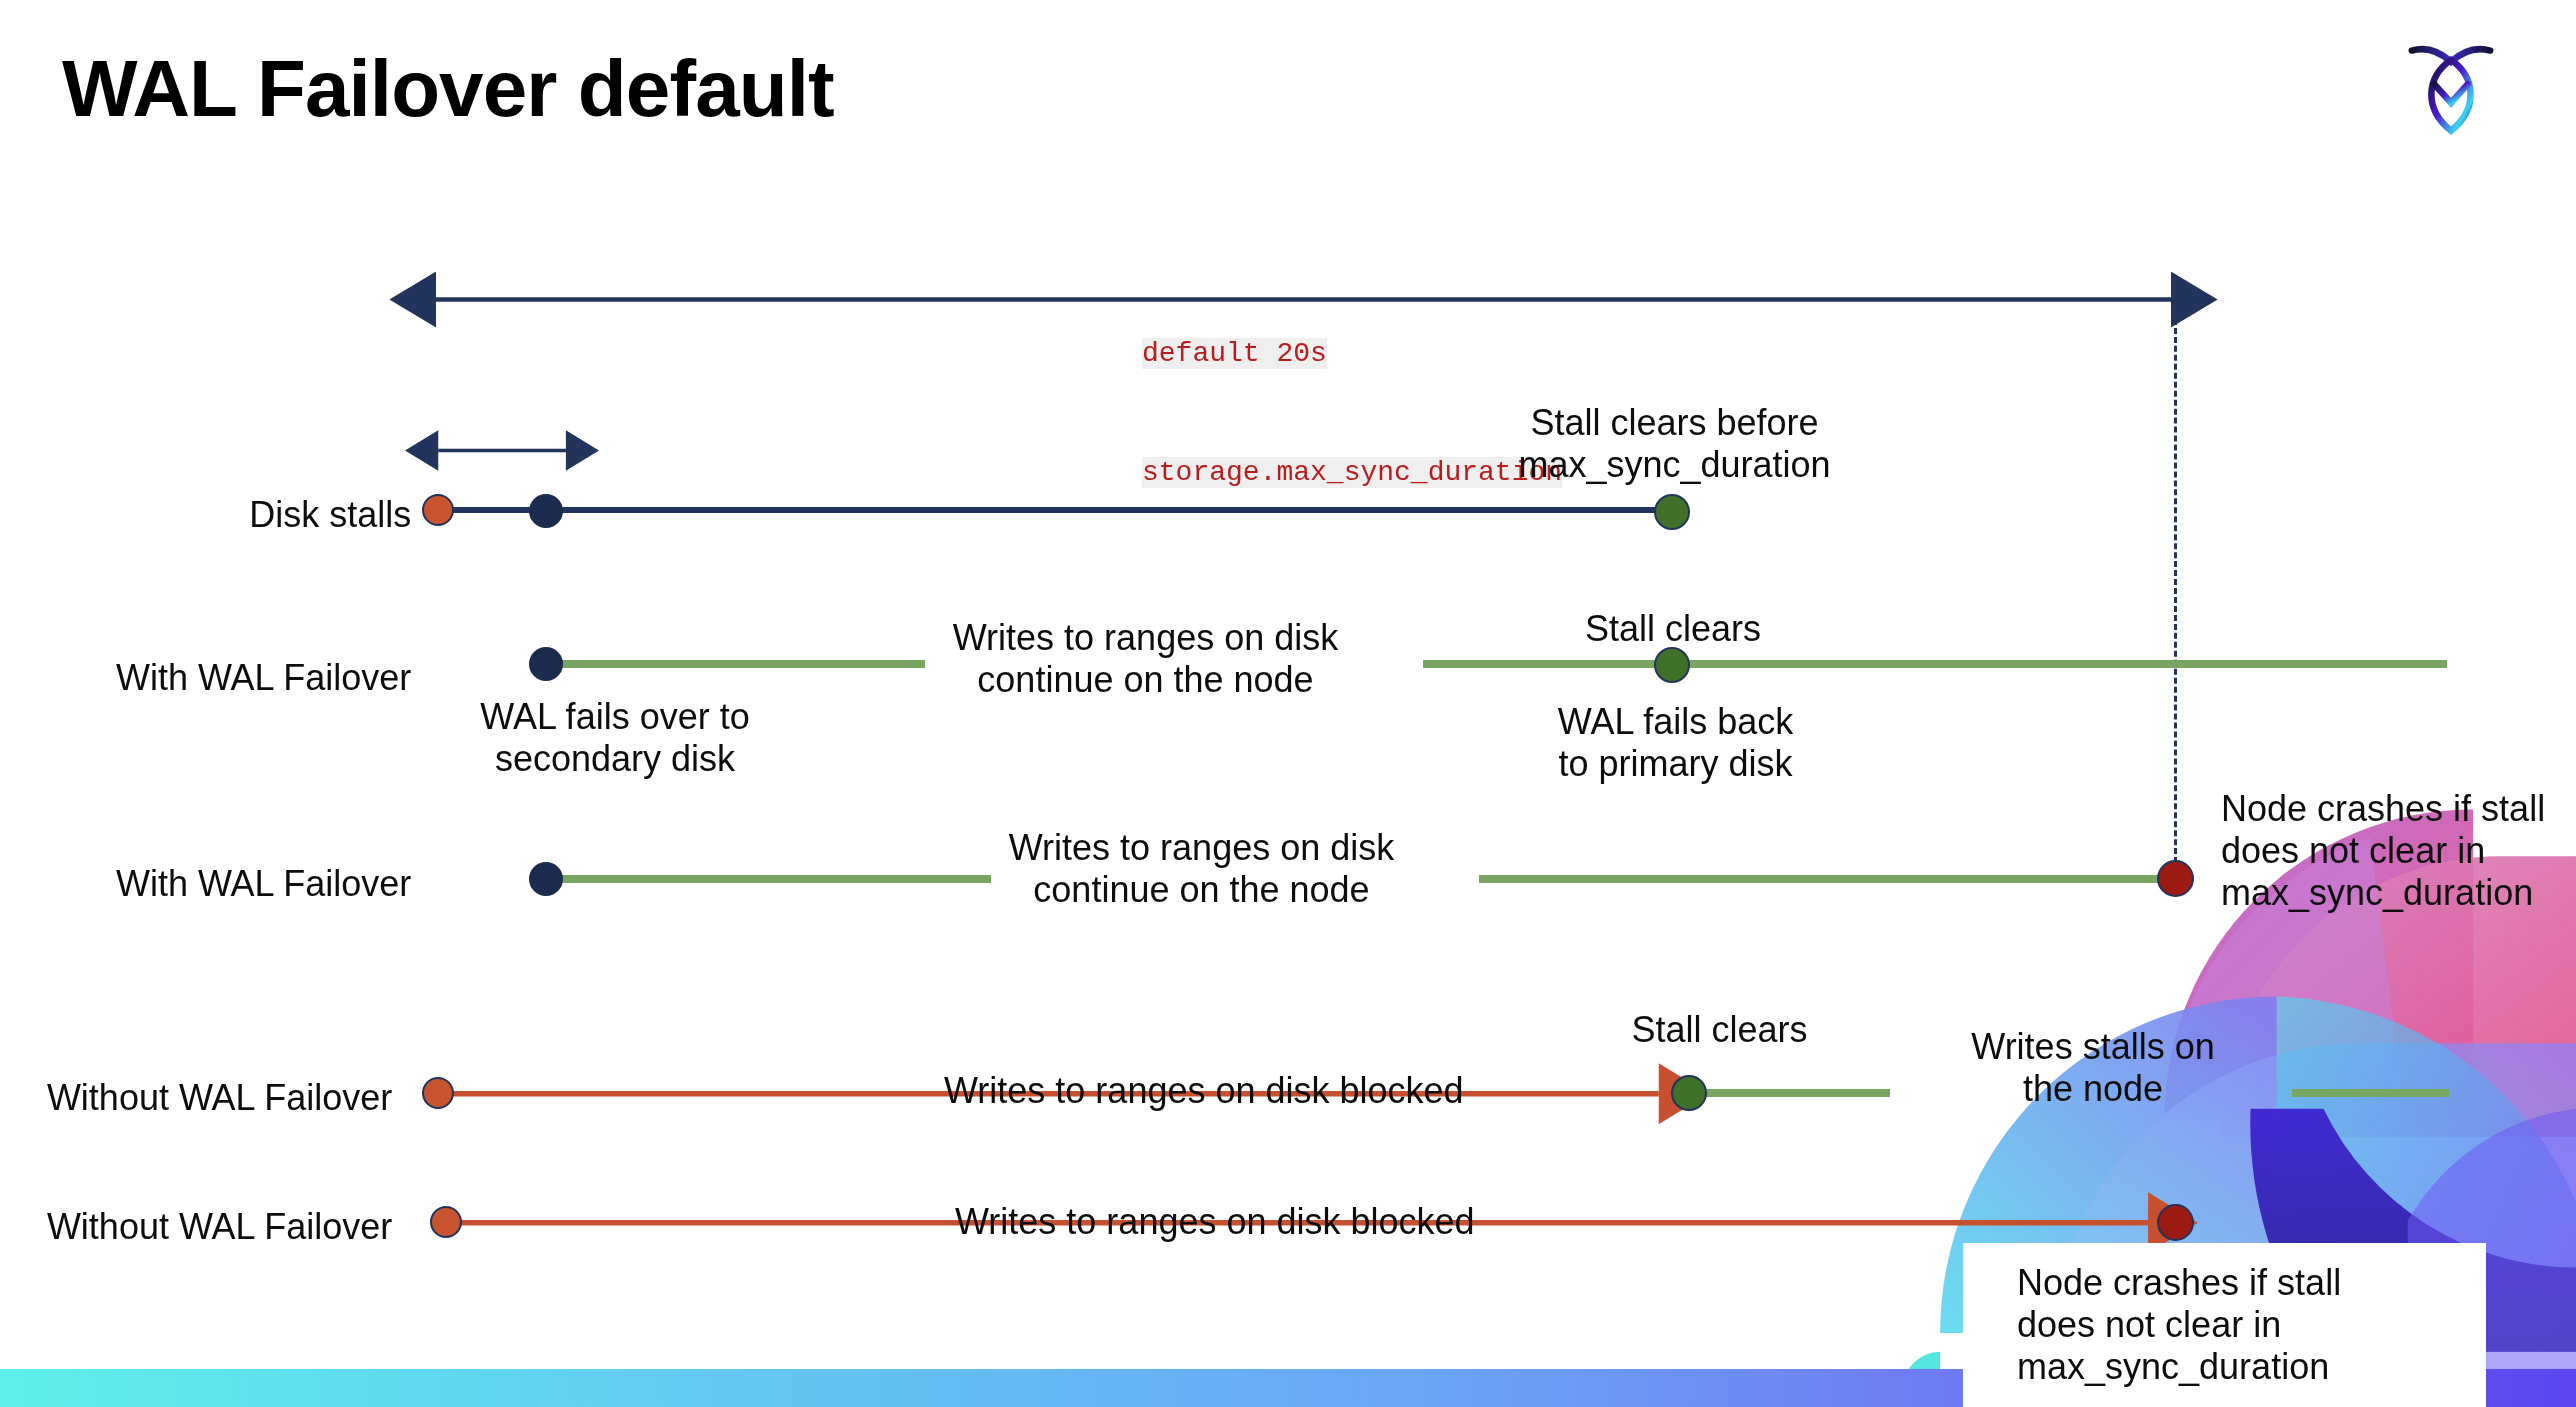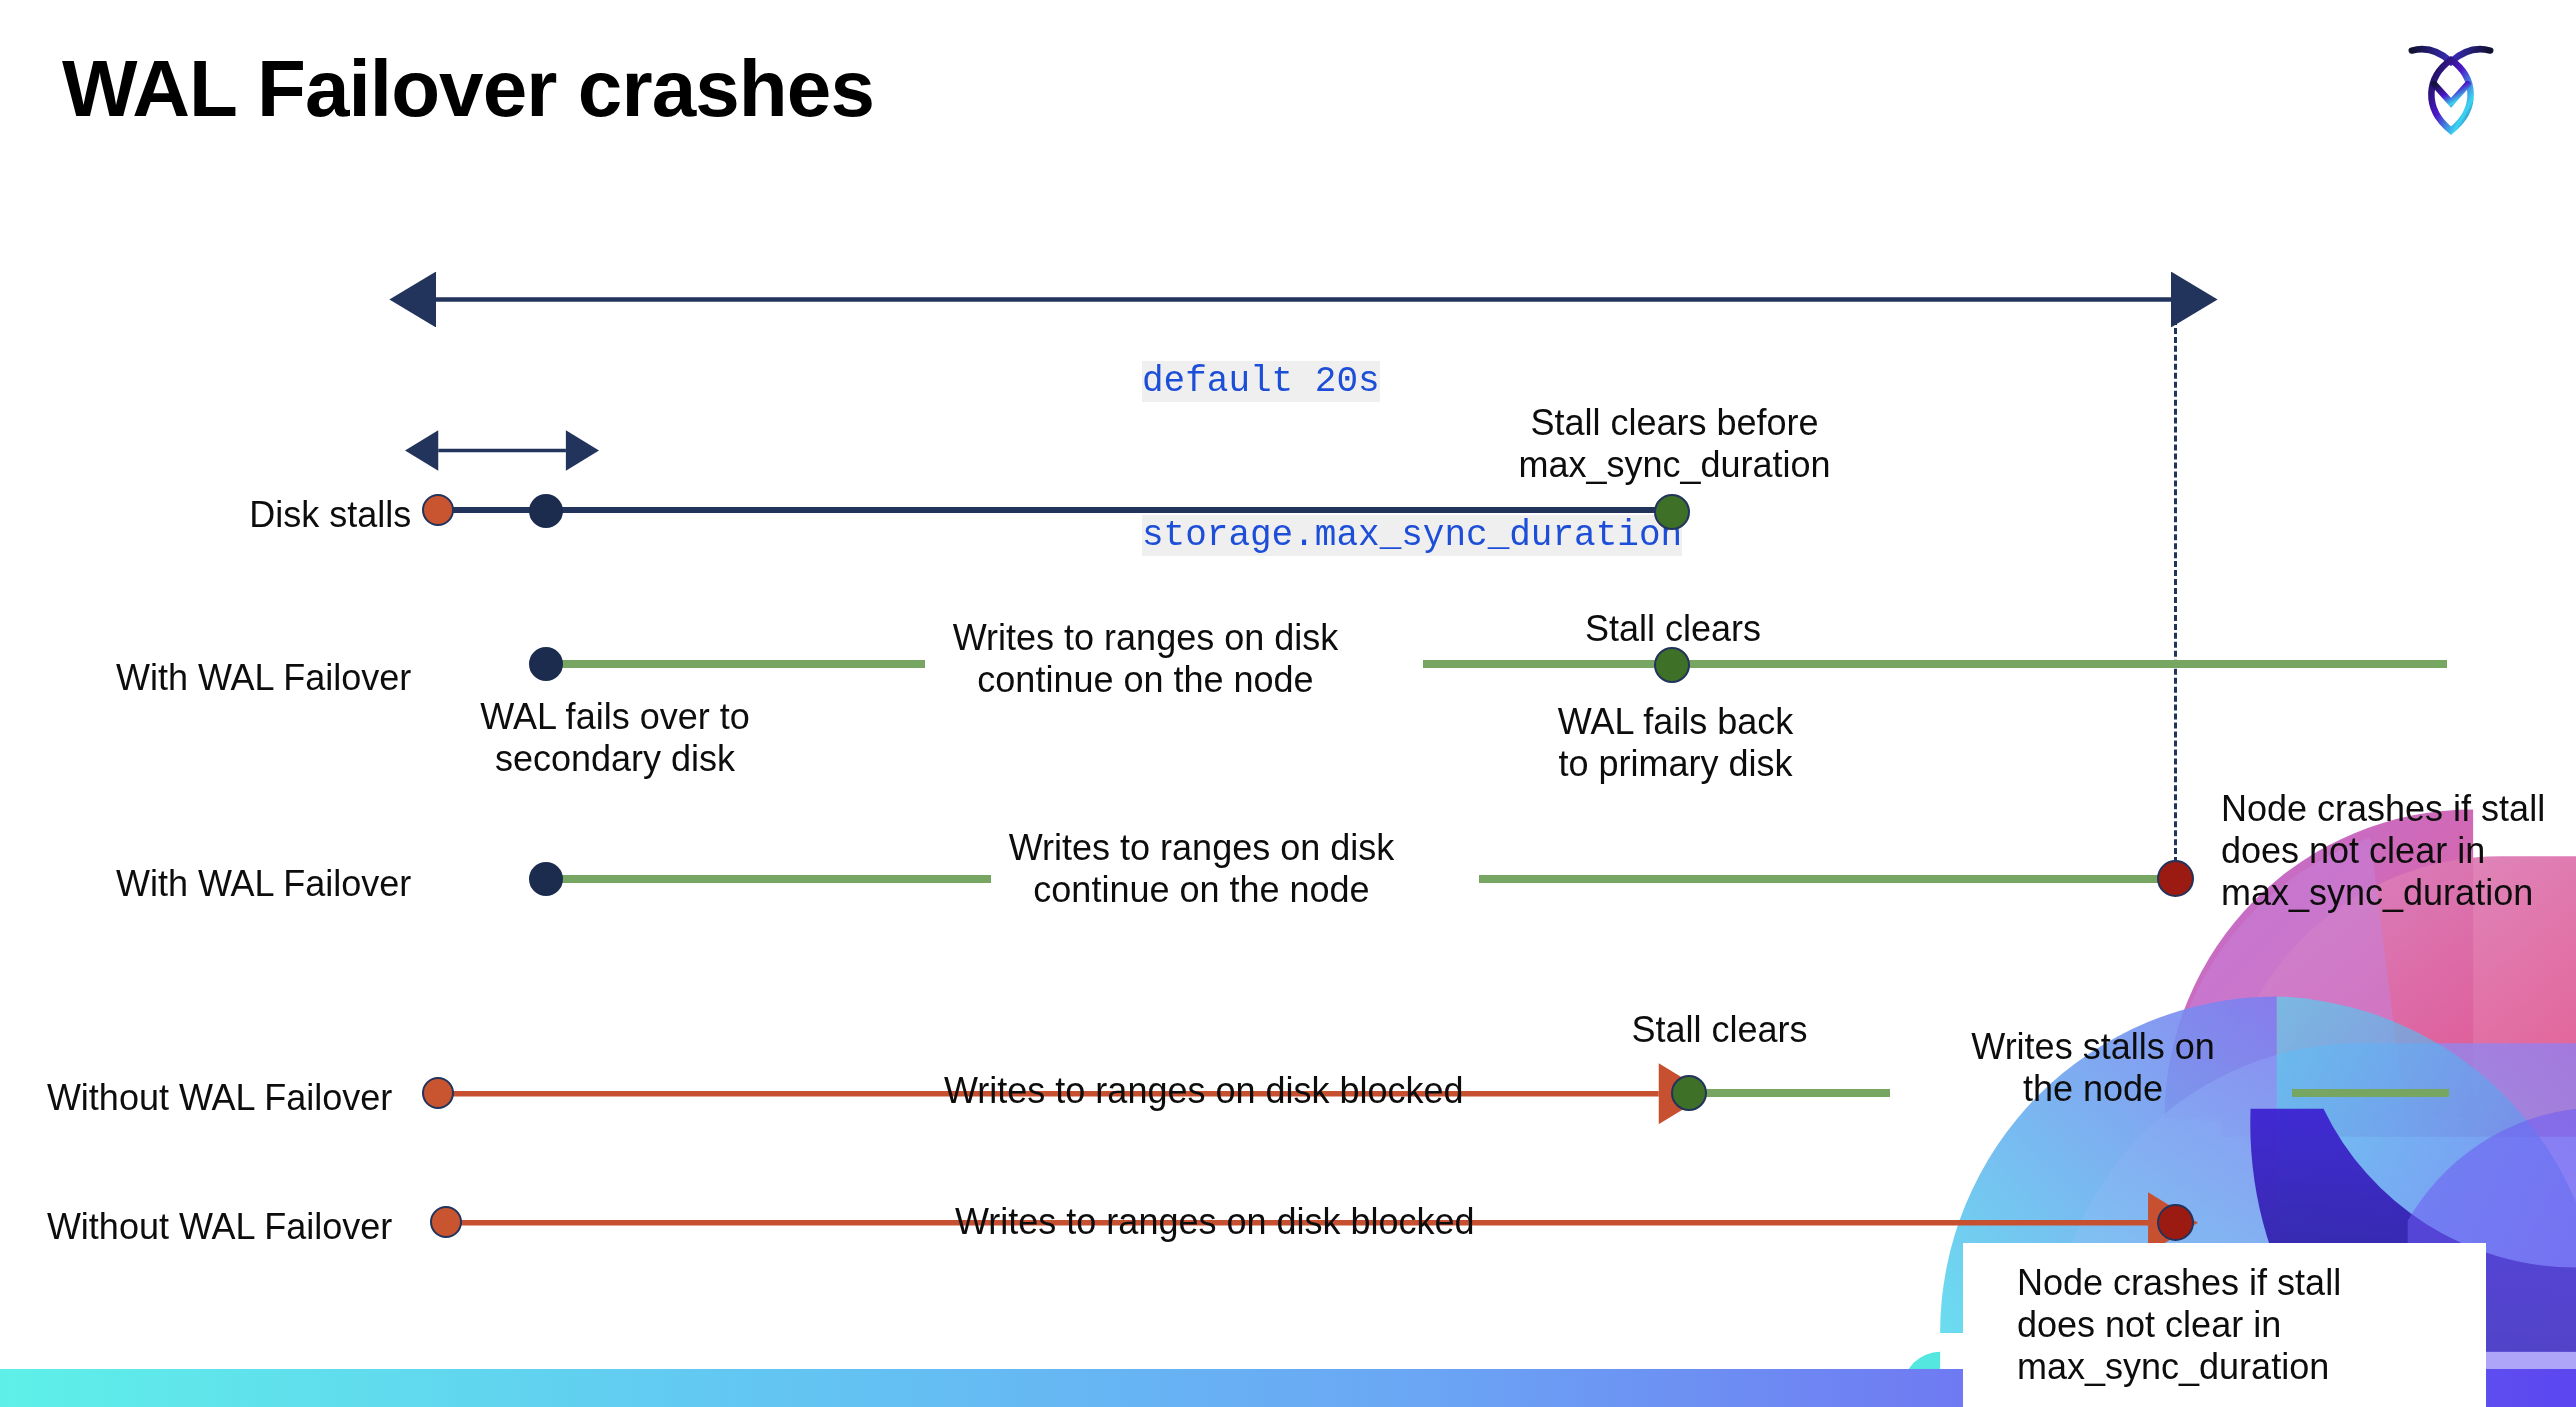--- a/index.html
+++ b/index.html
@@ -26,21 +26,21 @@
   .deco{position:absolute;right:0;bottom:0;width:692px;height:580px;pointer-events:none;}
   .bottombar{
     position:absolute;left:0;bottom:0;width:2576px;height:39px;
     background:linear-gradient(90deg,#5ef0e8 0%,#62c8f2 28%,#6aa6f4 55%,#6f7cf2 75%,#5b46ef 100%);
   }
 
   
   .mono{
     position:absolute;
     font-family:"Liberation Mono", monospace;
-    font-size:36px;color:#1d4ed8;line-height:1.42;
+    font-size:28px;color:#b91c1c;line-height:1.42;
     white-space:pre;
   }
   .mono span{background:#efefef;}
 
   
   .lbl{
     position:absolute;color:#0d0d0d;
     font-size:36px;line-height:1.16;white-space:pre;
   }
   .lbl.cond{font-stretch:condensed;}
@@ -114,21 +114,21 @@
     <path d="M420 180 A360 360 0 0 1 740 400 L740 560 L420 560 Z" fill="url(#gp6)" opacity="0.65"></path>
 
     <path d="M392 300 L470 300 A300 300 0 0 0 740 470 L740 560 L470 560 A420 420 0 0 1 392 300 Z" fill="url(#gp5)" opacity="0.92"></path>
     <path d="M560 420 A240 240 0 0 1 740 300 L740 620 L560 620 Z" fill="#6d5bf2" opacity="0.55"></path>
 
     <path d="M20 600 A40 40 0 0 1 60 560 L60 620 L20 620 Z" fill="#53e7e0"></path>
   </svg>
 
   <div class="bottombar"></div>
 
-  <div class="title">WAL Failover crashes</div>
+  <div class="title">WAL Failover default</div>
 
   <svg class="logo" viewBox="0 0 120 120">
     <defs>
       <linearGradient id="lg1" x1="0" y1="0" x2="1" y2="1">
         <stop offset="0" stop-color="#12123a"></stop>
           <stop offset="0.45" stop-color="#4b18c9"></stop>
         <stop offset="0.8" stop-color="#3ad7f0"></stop>
           <stop offset="1" stop-color="#2b1f8c"></stop>
       </linearGradient>
       <linearGradient id="lg2" x1="0" y1="0" x2="1" y2="0">

